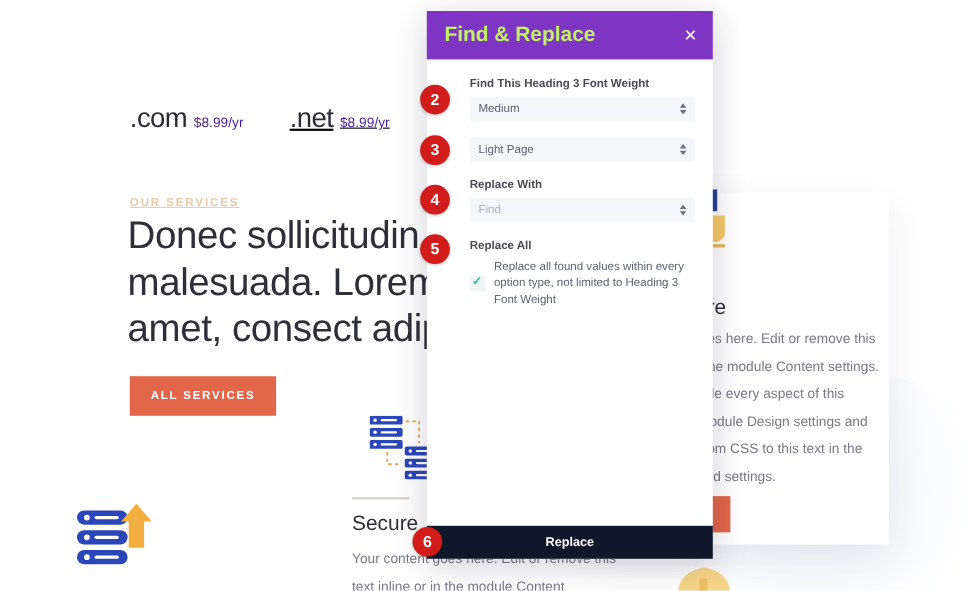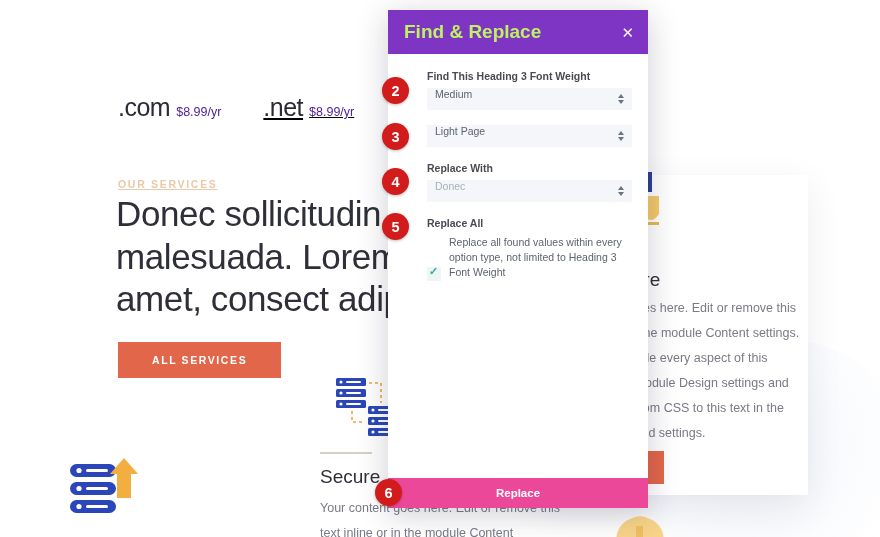--- a/index.html
+++ b/index.html
@@ -40,21 +40,21 @@
     position: absolute; top: 193px; left: 116px;
     width: 560px;
     font-size: 35px; line-height: 1.22;
     color: #2f2f39; font-weight: 400;
     letter-spacing: -0.4px;
   }
   .all-services-btn {
     position: absolute; top: 342px; left: 118px;
     background: #e2674a; color: #ffffff;
     font-size: 10.5px; font-weight: 700; letter-spacing: 1.6px;
-    padding: 12px 34px; border: none; cursor: pointer;
+    padding: 12px 19px; border: none; cursor: pointer;
   }
 
   
   .right-card {
     position: absolute; left: 540px; top: 175px;
     width: 268px; height: 320px;
     background: #ffffff;
     box-shadow: 0 12px 34px rgba(40,40,80,0.09);
   }
   .right-shield {
@@ -133,60 +133,60 @@
   }
   .field { margin-bottom: 15px; margin-left: 23px; }
   .field-label {
     font-size: 10.5px; font-weight: 700; color: #4a4a55;
     margin-bottom: 6px; display: block;
   }
   .select-box {
     position: relative;
     background: #f4f6f9;
     height: 22px;
-    display: flex; 
+    display: flex; align-items: center;
     padding: 0 8px;
     cursor: pointer;
   }
   .select-value { font-size: 10.5px; color: #5d6370; }
   .select-value.muted { color: #a9afba; }
   .stepper {
     position: absolute; right: 8px; top: 50%;
     transform: translateY(-50%);
     display: flex; flex-direction: column; gap: 2px;
     line-height: 0;
   }
   .stepper span {
     display: block;
     width: 0; height: 0;
     border-left: 3px solid transparent;
     border-right: 3px solid transparent;
   }
   .stepper .up   { border-bottom: 4px solid #6a7180; }
   .stepper .down { border-top: 4px solid #6a7180; }
 
-  .checkrow { display: flex; align-items: flex-end; gap: 8px; }
+  .checkrow { display: flex; align-items: center; gap: 8px; }
   .checkbox {
     width: 14px; height: 14px; flex: 0 0 14px;
     background: #eef5f4; position: relative; margin-top: 1px;
     cursor: pointer;
   }
   .checkbox::after {
     content: "✓";
     position: absolute; left: 2px; top: -2px;
     font-size: 11px; color: #2bb5a0; font-weight: 700;
   }
   .check-text {
     font-size: 10.5px; line-height: 1.45; color: #5d6370;
   }
 
   .modal-footer { flex: 0 0 auto; }
   .replace-btn {
     width: 100%; height: 30px;
-    background: #ec4899; color: #ffffff;
+    background: #0f172a; color: #ffffff;
     border: none; cursor: pointer;
     font-size: 11.5px; font-weight: 700;
   }
 
   
   .badge {
     position: absolute;
     width: 27px; height: 27px; border-radius: 50%;
     background: #d21b1b; color: #ffffff;
     display: flex; align-items: center; justify-content: center;
@@ -318,21 +318,21 @@
           <span class="stepper">
             <span class="up"></span>
               <span class="down"></span>
           </span>
         </div>
       </div>
 
       <div class="field">
         <label class="field-label">Replace With</label>
         <div class="select-box">
-          <span class="select-value muted">Donec</span>
+          <span class="select-value muted">Find</span>
           <span class="stepper">
             <span class="up"></span>
               <span class="down"></span>
           </span>
         </div>
       </div>
 
       <div class="field">
         <label class="field-label">Replace All</label>
         <div class="checkrow">

